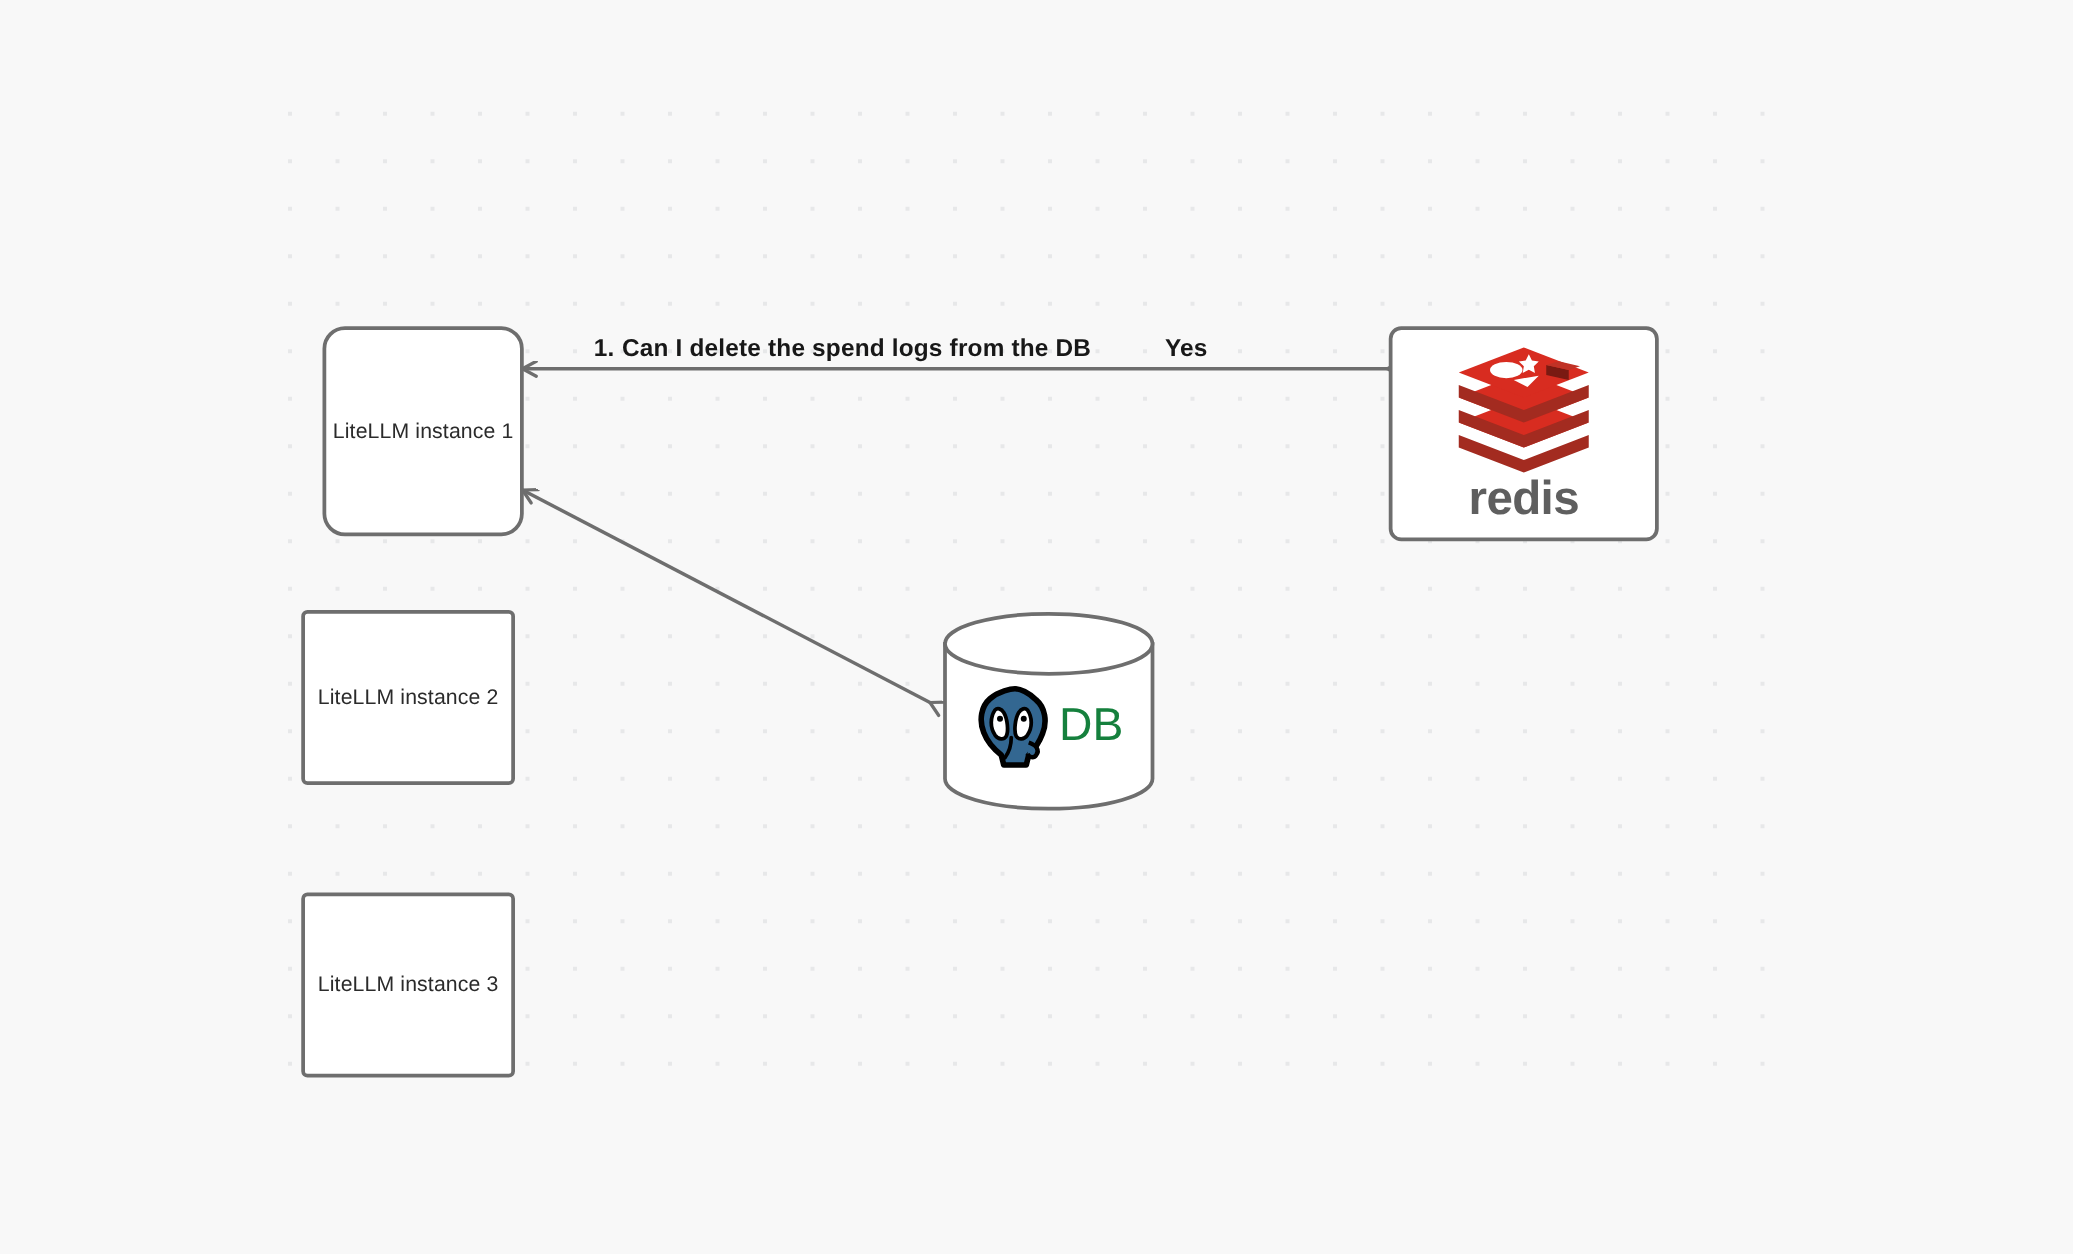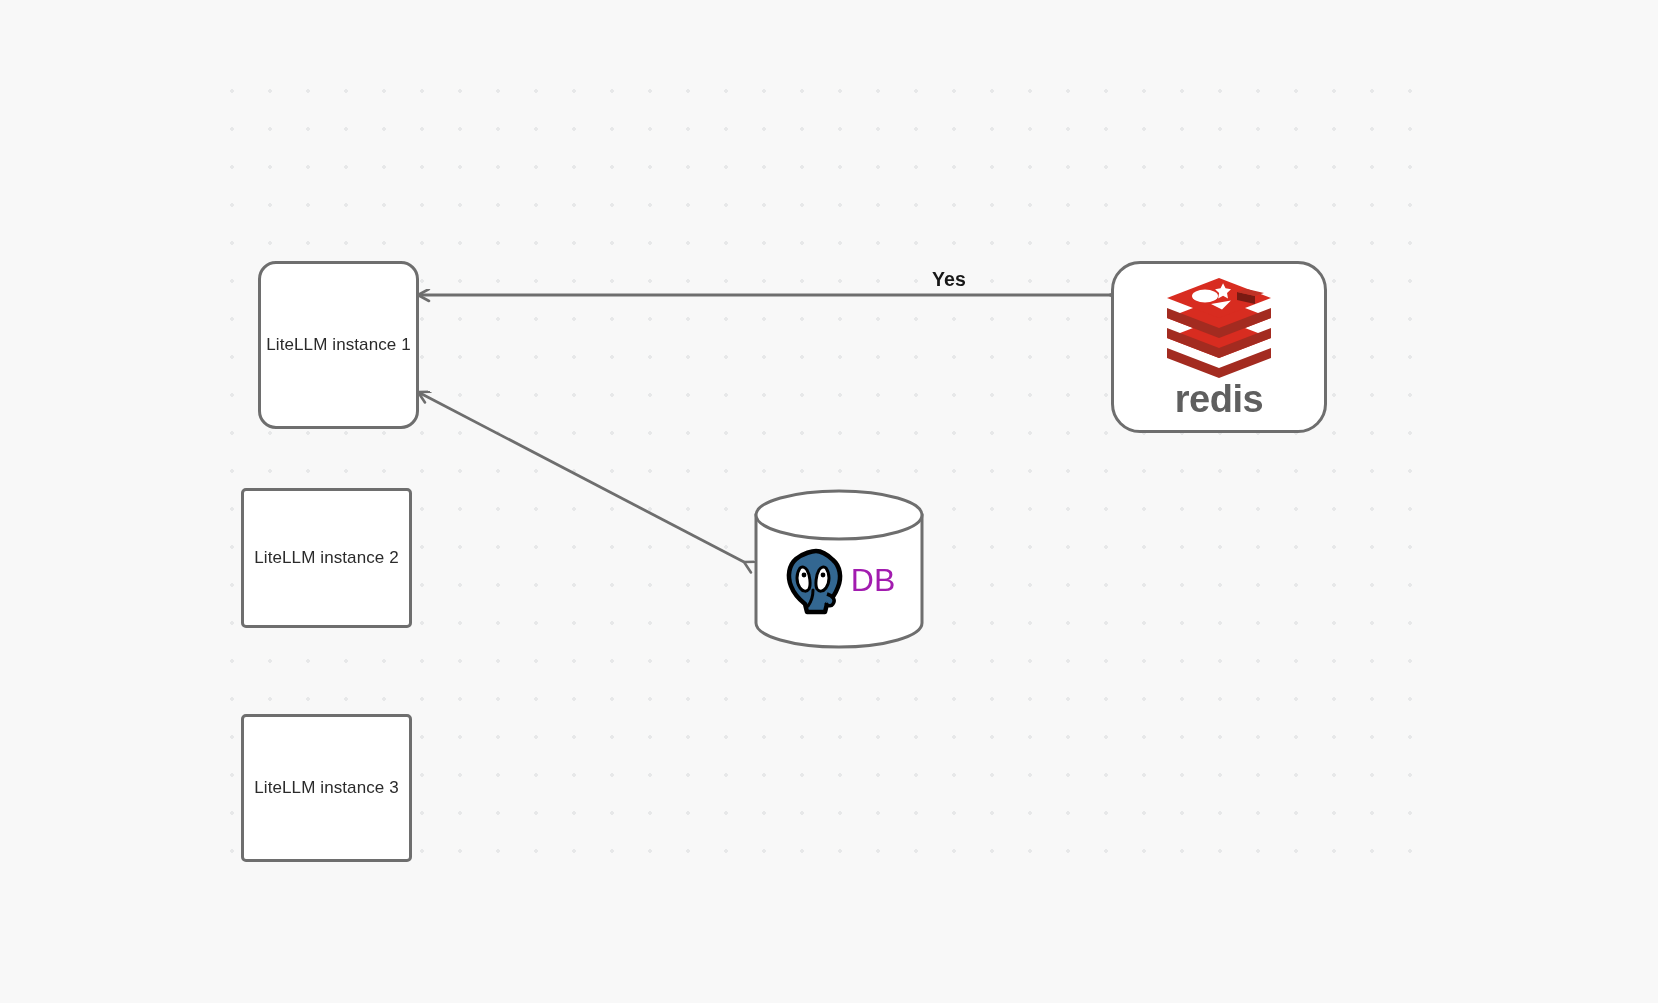--- a/index.html
+++ b/index.html
@@ -57,21 +57,21 @@
   }
   #redis-node {
     position: absolute;
     left: 1111px;
     top: 261px;
     width: 216px;
     height: 172px;
     box-sizing: border-box;
     background: #ffffff;
     border: 3px solid #6e6e6e;
-    border-radius: 29px;
+    border-radius: 10px;
     display: flex;
     flex-direction: column;
     align-items: center;
     justify-content: center;
   }
   #db-node {
     position: absolute;
     left: 753px;
     top: 489px;
     width: 172px;
@@ -166,21 +166,24 @@
           <path d="M17,24 C13,30 13,38 17,44 C20,48 24,48 26,45 C28,41 27,31 24,26 C22,23 19,22 17,24 Z"></path>
           <path d="M43,24 C47,30 47,38 43,44 C40,48 36,48 34,45 C32,41 33,31 36,26 C38,23 41,22 43,24 Z"></path>
         </g>
         <g fill="#000000">
           <circle cx="21" cy="31" r="2.4"></circle>
           <circle cx="40" cy="31" r="2.4"></circle>
         </g>
         <path d="M30,46 C30,52 28,58 25,62" fill="none" stroke="#000000" stroke-width="3" stroke-linecap="round"></path>
         <path d="M44,50 C50,52 53,56 50,60 C48,63 44,62 43,59" fill="#336791" stroke="#000000" stroke-width="3.5" stroke-linejoin="round"></path>
       </svg>
-      <span style="font-size:32px; color:#a21caf; font-family:'Liberation Sans', sans-serif; margin-left:2px;">DB</span>
+      <span style="font-size:37px; color:#15803d; font-family:'Liberation Sans', sans-serif; margin-left:2px;">DB</span>
     </div>
   </div>
 
+  <div class="edge-label" style="left:475px; top:268px;">
+    <span class="num">1.</span><span>Can I delete the spend logs from the DB</span>
+  </div>
 
   <div class="edge-label" style="left:932px; top:268px;">Yes</div>
 
 
 </div>
 
 </body></html>

